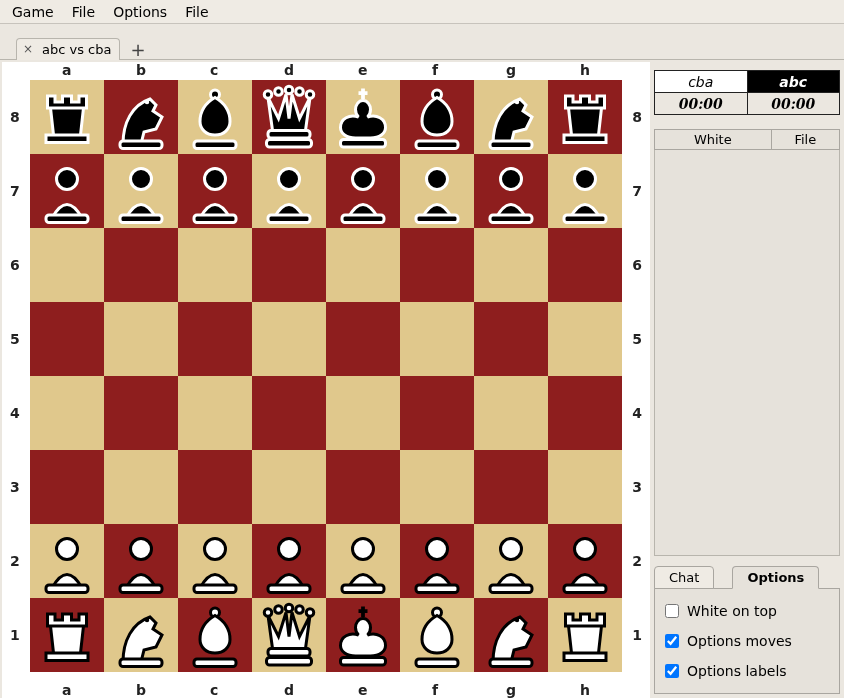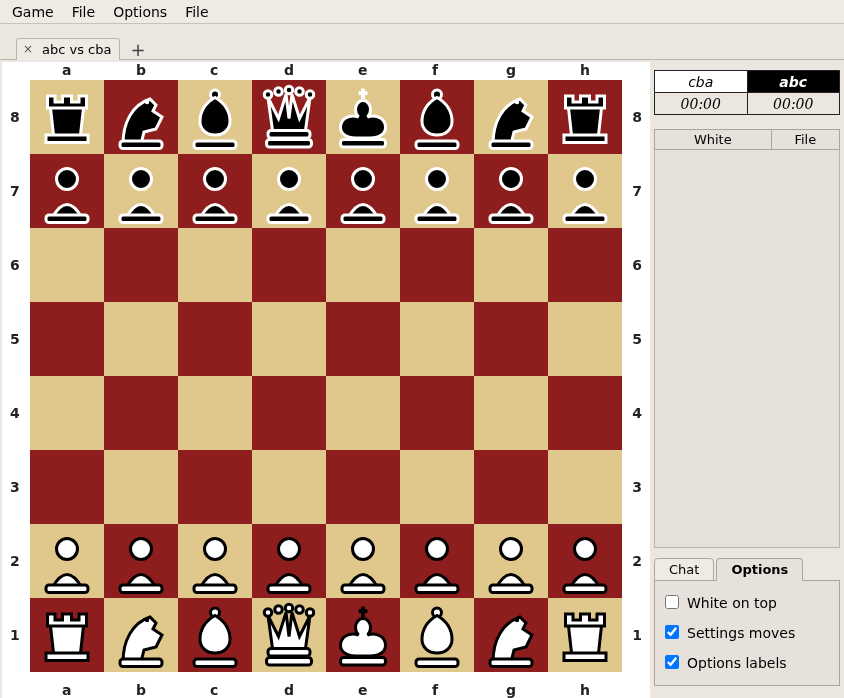--- a/index.html
+++ b/index.html
@@ -103,41 +103,41 @@
   .sq { display: flex; align-items: center; justify-content: center; }
   .light { background: #e0c88c; }
   .dark  { background: #8e1e1e; }
   .sq svg { width: 66px; height: 66px; }
 
   .side-pane {
     flex: 1;
     display: flex;
     flex-direction: column;
     gap: 0;
-    padding: 8px 4px 12px 4px;
+    padding: 8px 4px 4px 4px;
     min-width: 0;
   }
   .clock-table {
     border-collapse: collapse;
     width: 100%;
     font-size: 14px;
   }
   .clock-table th, .clock-table td {
     border: 1px solid #222;
     height: 22px;
     text-align: center;
     width: 50%;
   }
   .clock-table th.active {
     background: #000;
     color: #fff;
     font-style: italic;
   }
   .clock-table th.inactive { background: #fff; font-style: italic; font-weight: normal; }
-  .clock-table td { font-family: "DejaVu Serif", serif; font-style: italic; }
+  .clock-table td { font-family: "DejaVu Serif", serif; font-style: italic; font-weight: bold; }
 
   .moves-table {
     width: 100%;
     margin-top: 14px;
     border-collapse: collapse;
     font-size: 13px;
   }
   .moves-table th {
     border: 1px solid #a9a6a0;
     background: #e6e2db;
@@ -149,20 +149,21 @@
     flex: 1;
     border: 1px solid #b8b5ad;
     border-top: none;
     background: #e6e2db;
   }
 
   .panel-tabs {
     display: flex;
     margin-top: 10px;
     border-bottom: 1px solid #a9a6a0;
+    gap: 16px;
   }
   .panel-tab {
     border: 1px solid #a9a6a0;
     background: #efebe4;
     padding: 3px 14px;
     font-size: 13px;
     border-radius: 4px 4px 0 0;
     margin-right: 2px;
     margin-bottom: -1px;
     cursor: default;
@@ -176,21 +177,21 @@
   .panel-body {
     background: #e6e2db;
     border: 1px solid #a9a6a0;
     border-top: none;
     padding: 14px 10px;
     display: flex;
     flex-direction: column;
     gap: 14px;
     font-size: 14px;
   }
-  .check-row { display: flex; gap: 8px; }
+  .check-row { display: flex; align-items: center; gap: 8px; }
   .check-row input { width: 14px; height: 14px; }
 </style>
 </head>
 <body>
 
 <div class="menubar">
   <div class="menu-item">Game</div>
   <div class="menu-item">File</div>
   <div class="menu-item">Options</div>
   <div class="menu-item">File</div>
@@ -531,21 +532,21 @@
       <div class="panel-tab selected" id="ptab1">Options</div>
     </div>
 
     <div class="panel-body">
       <label class="check-row">
         <input type="checkbox" id="cb0" style="">
         <span>White on top</span>
       </label>
       <label class="check-row">
         <input type="checkbox" id="cb1" checked="" style="">
-        <span>Settings moves</span>
+        <span>Options moves</span>
       </label>
       <label class="check-row">
         <input type="checkbox" id="cb2" checked="" style="">
         <span>Options labels</span>
       </label>
     </div>
 
   </div>
 </div>
 

